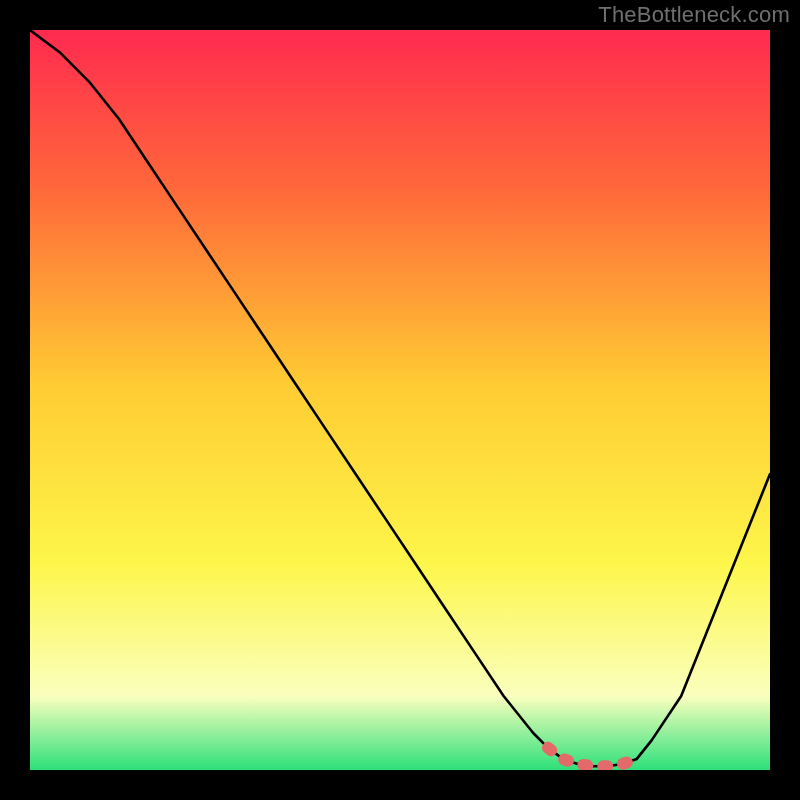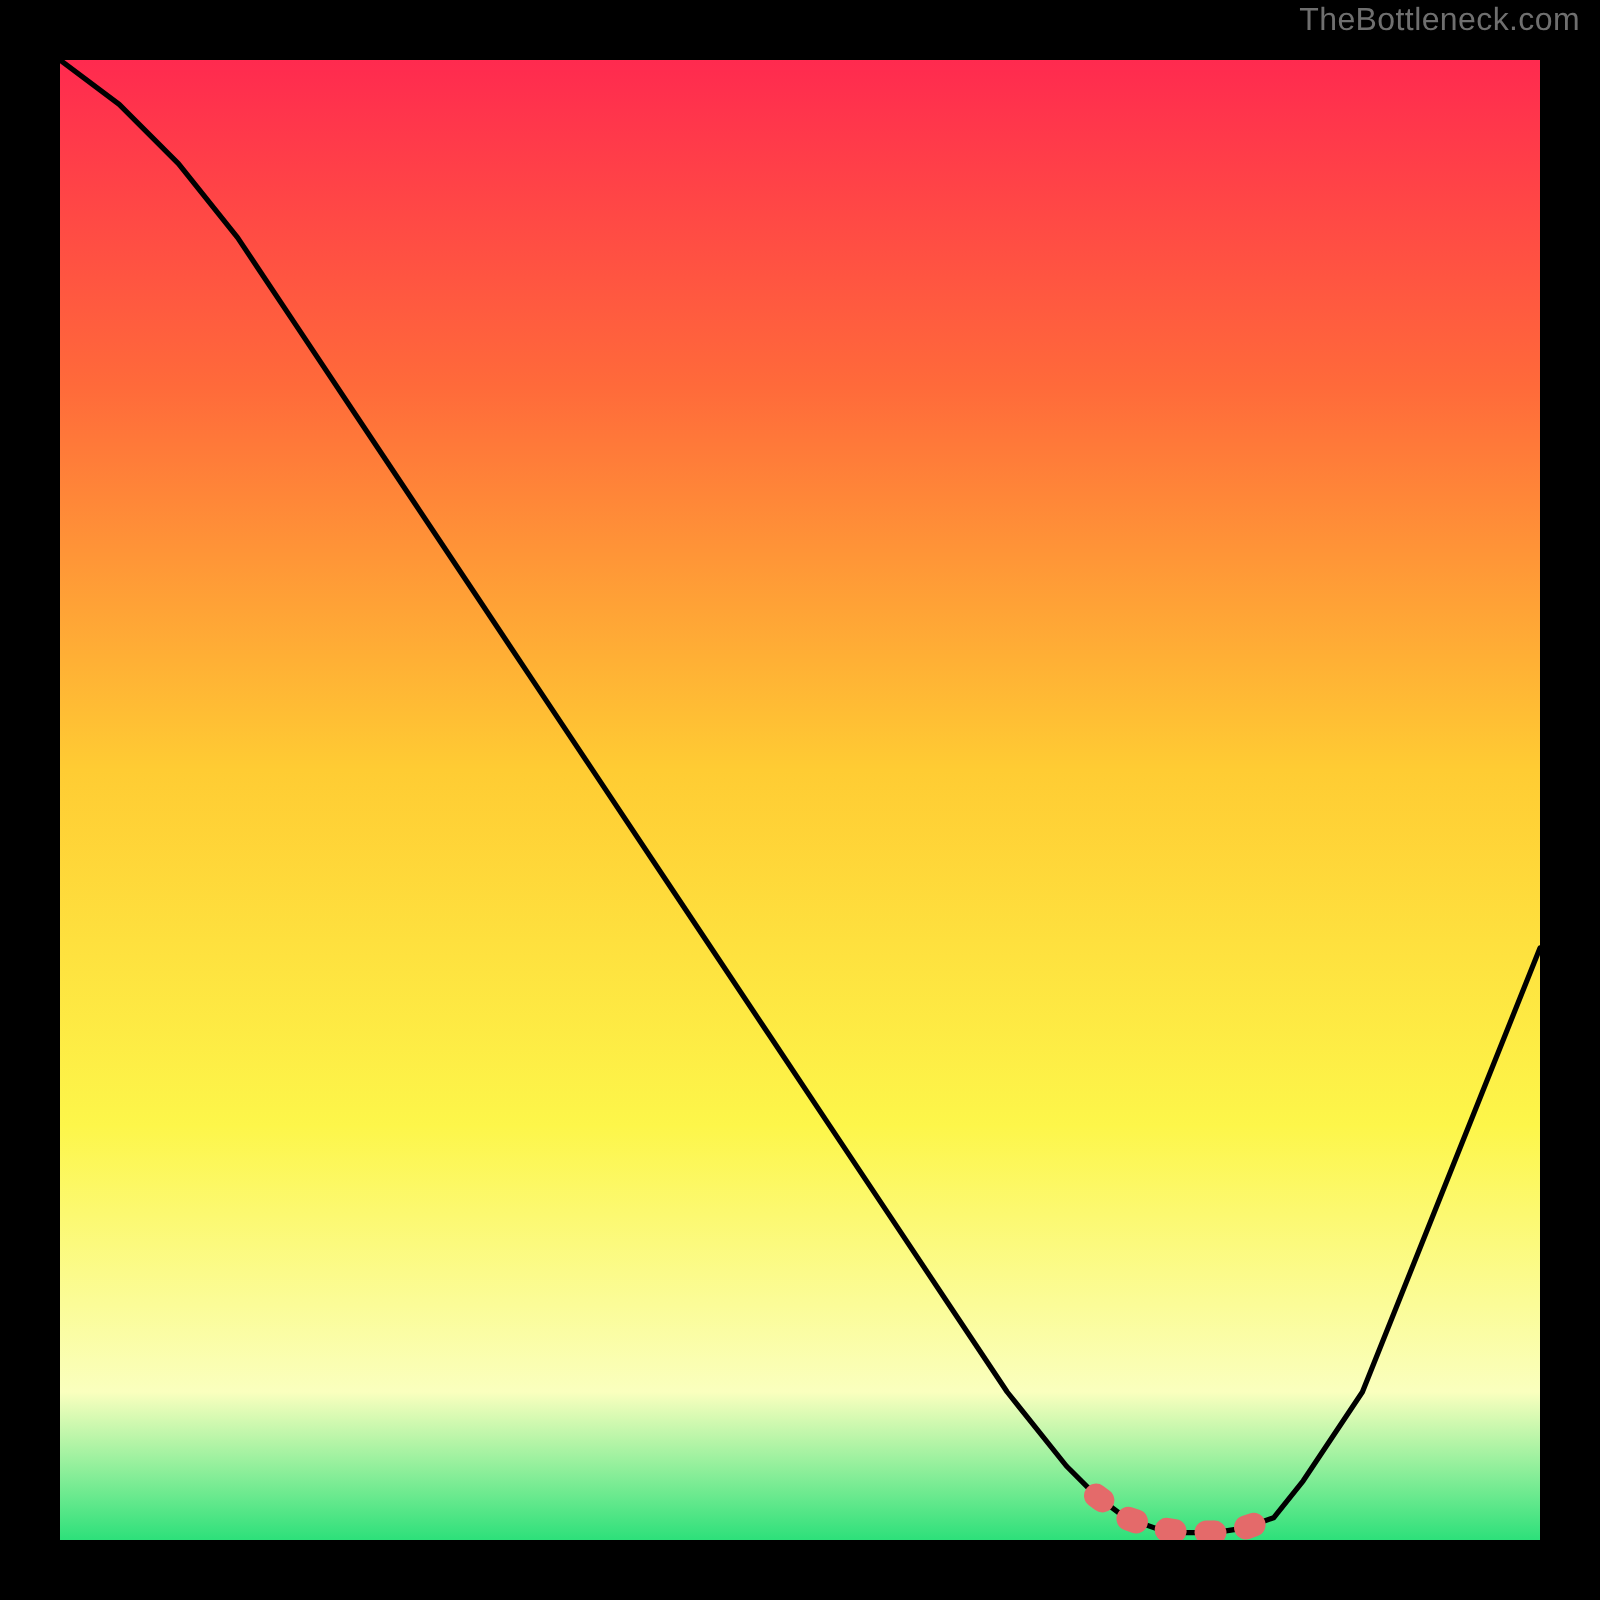--- a/index.html
+++ b/index.html
@@ -15,21 +15,21 @@
     position: relative;
     width: 800px;
     height: 800px;
     background: #000;
   }
   .watermark {
     position: absolute;
     top: 2px;
     right: 10px;
     color: #6f6f6f;
-    font-size: 16px;
+    font-size: 22px;
     letter-spacing: 0.2px;
     font-weight: 500;
   }
   .plot {
     position: absolute;
     left: 30px;
     top: 30px;
     width: 740px;
     height: 740px;
   }

